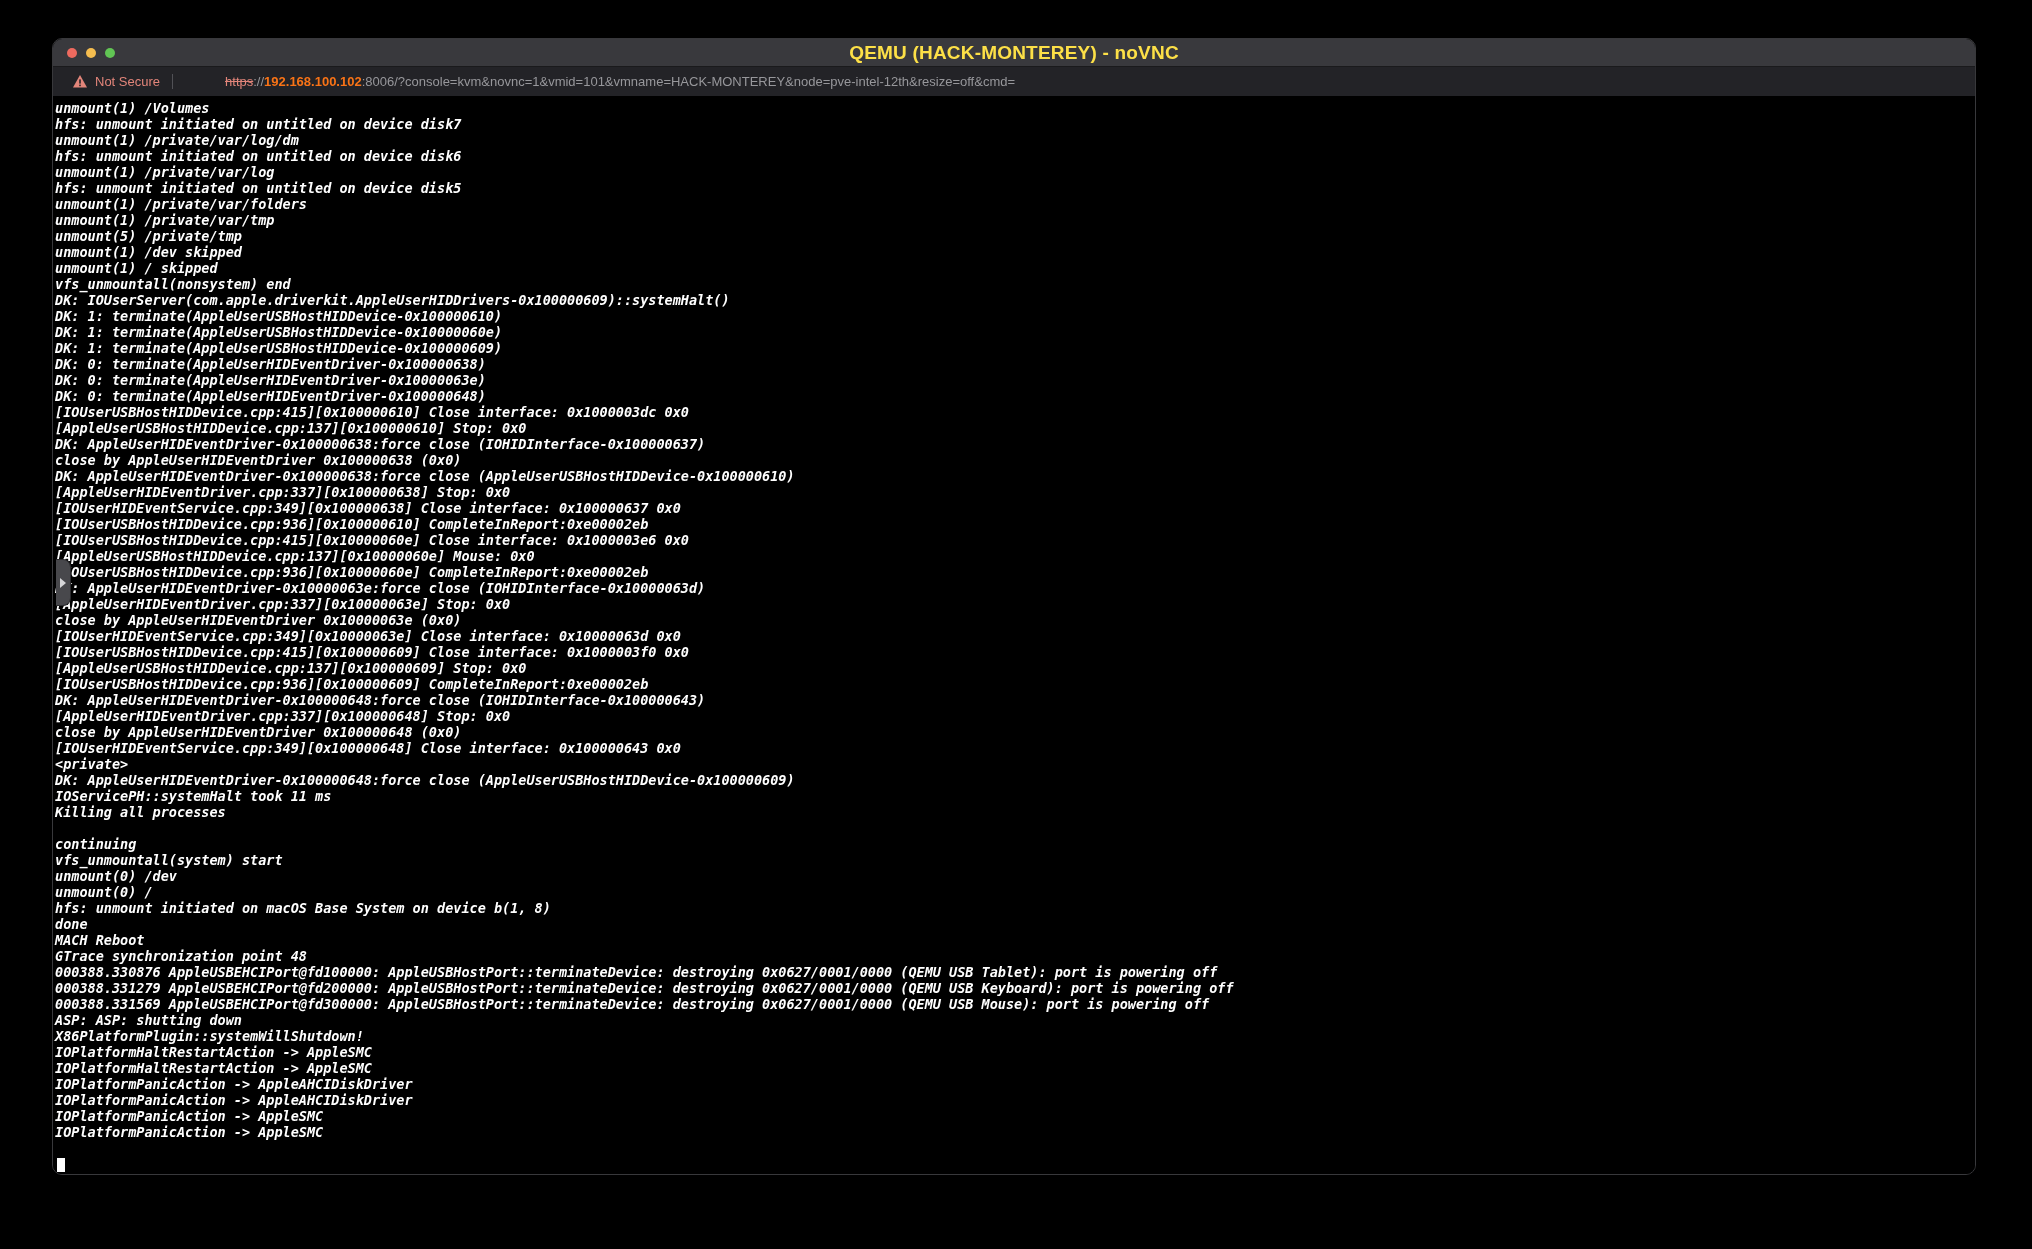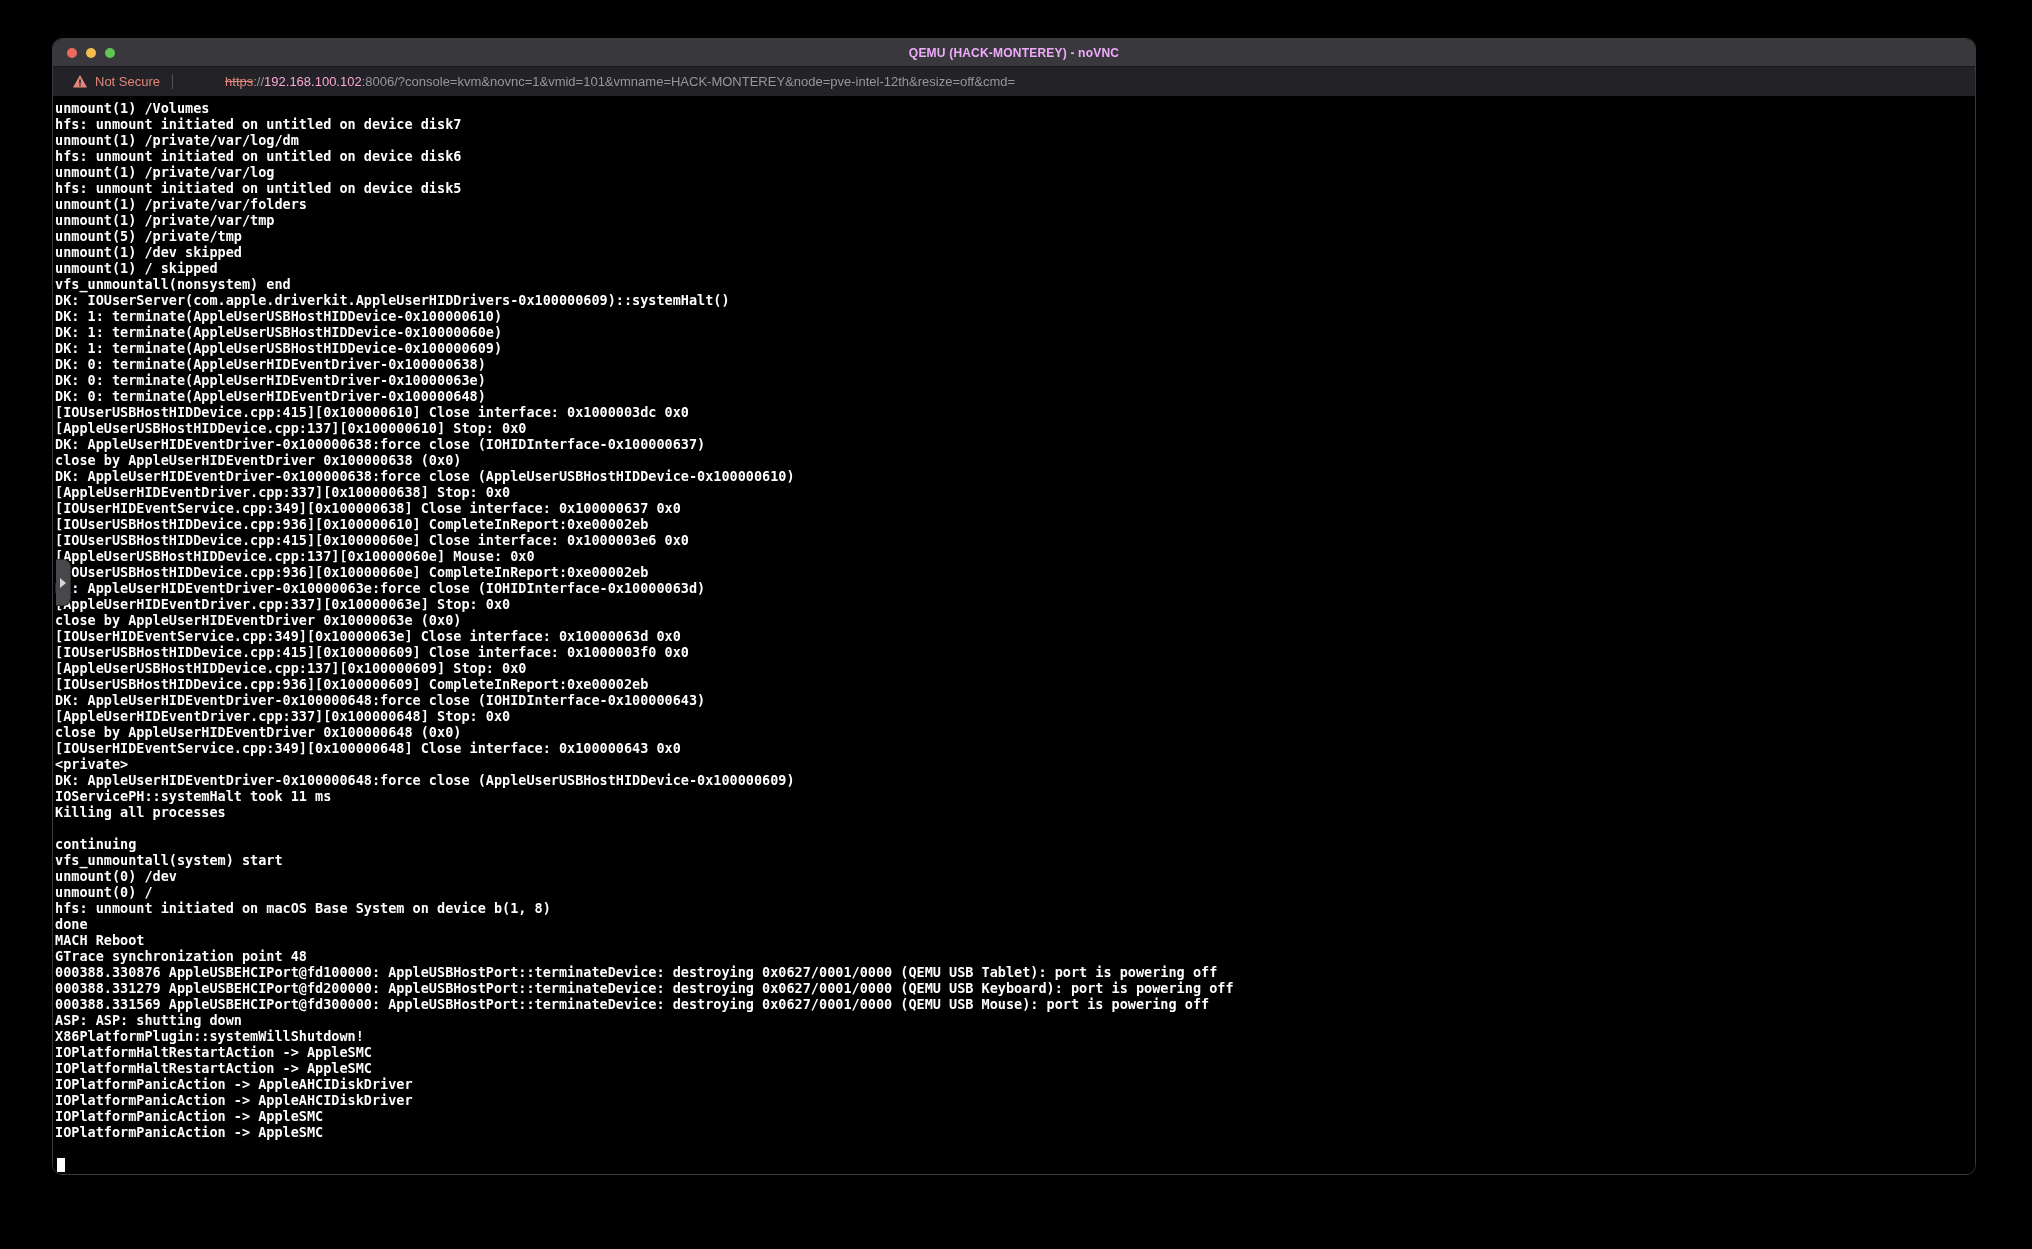--- a/index.html
+++ b/index.html
@@ -13,37 +13,37 @@
     box-sizing:border-box;overflow:hidden;
   }
   
   .titlebar{
     height:28px;background:#39393d;border-bottom:1px solid #1a1a1c;
     display:flex;align-items:center;position:relative;box-sizing:border-box;
   }
   .lights{position:absolute;left:14px;top:0;height:27px;display:flex;align-items:center;gap:9px;}
   .light{width:10px;height:10px;border-radius:50%;}
   .win-title{
-    margin:0 auto;color:#f0abfc;font-size:12px;font-weight:bold;letter-spacing:.2px;
+    margin:0 auto;color:#fde047;font-size:19px;font-weight:bold;letter-spacing:.2px;
   }
   
   .urlbar{
     height:29px;background:#232327;display:flex;align-items:center;
     padding-left:20px;font-size:13px;box-sizing:border-box;
   }
   .warn-icon{width:14px;height:13px;margin-right:8px;flex:0 0 auto;}
   .not-secure{font-size:13px;}
   .chip-divider{width:1px;height:15px;background:#515156;margin:0 12px;}
   .url{white-space:nowrap;color:#97979b;}
   .url .scheme{text-decoration:line-through;padding-left:40px;}
-  .url .host{color:#f9a8d4;font-weight:normal;margin-top:48px;}
+  .url .host{color:#f97316;font-weight:bold;margin-top:48px;}
   
   .console{
     position:absolute;left:0;right:0;top:57px;bottom:0;background:#000;
-    padding:4px 0 0 2px;overflow:hidden;
+    padding:4px 0 0 2px;overflow:hidden;font-style:italic;
   }
   .console-line{
     height:16px;line-height:16px;min-height:16px;white-space:pre;
     color:#ffffff;font-family:"DejaVu Sans Mono",monospace;
     font-size:13.5px;font-weight:bold;letter-spacing:0;
   }
   .block-cursor{
     display:inline-block;width:8px;height:14px;background:#ffffff;
     transform:translateY(2px);margin-left:2px;
   }

